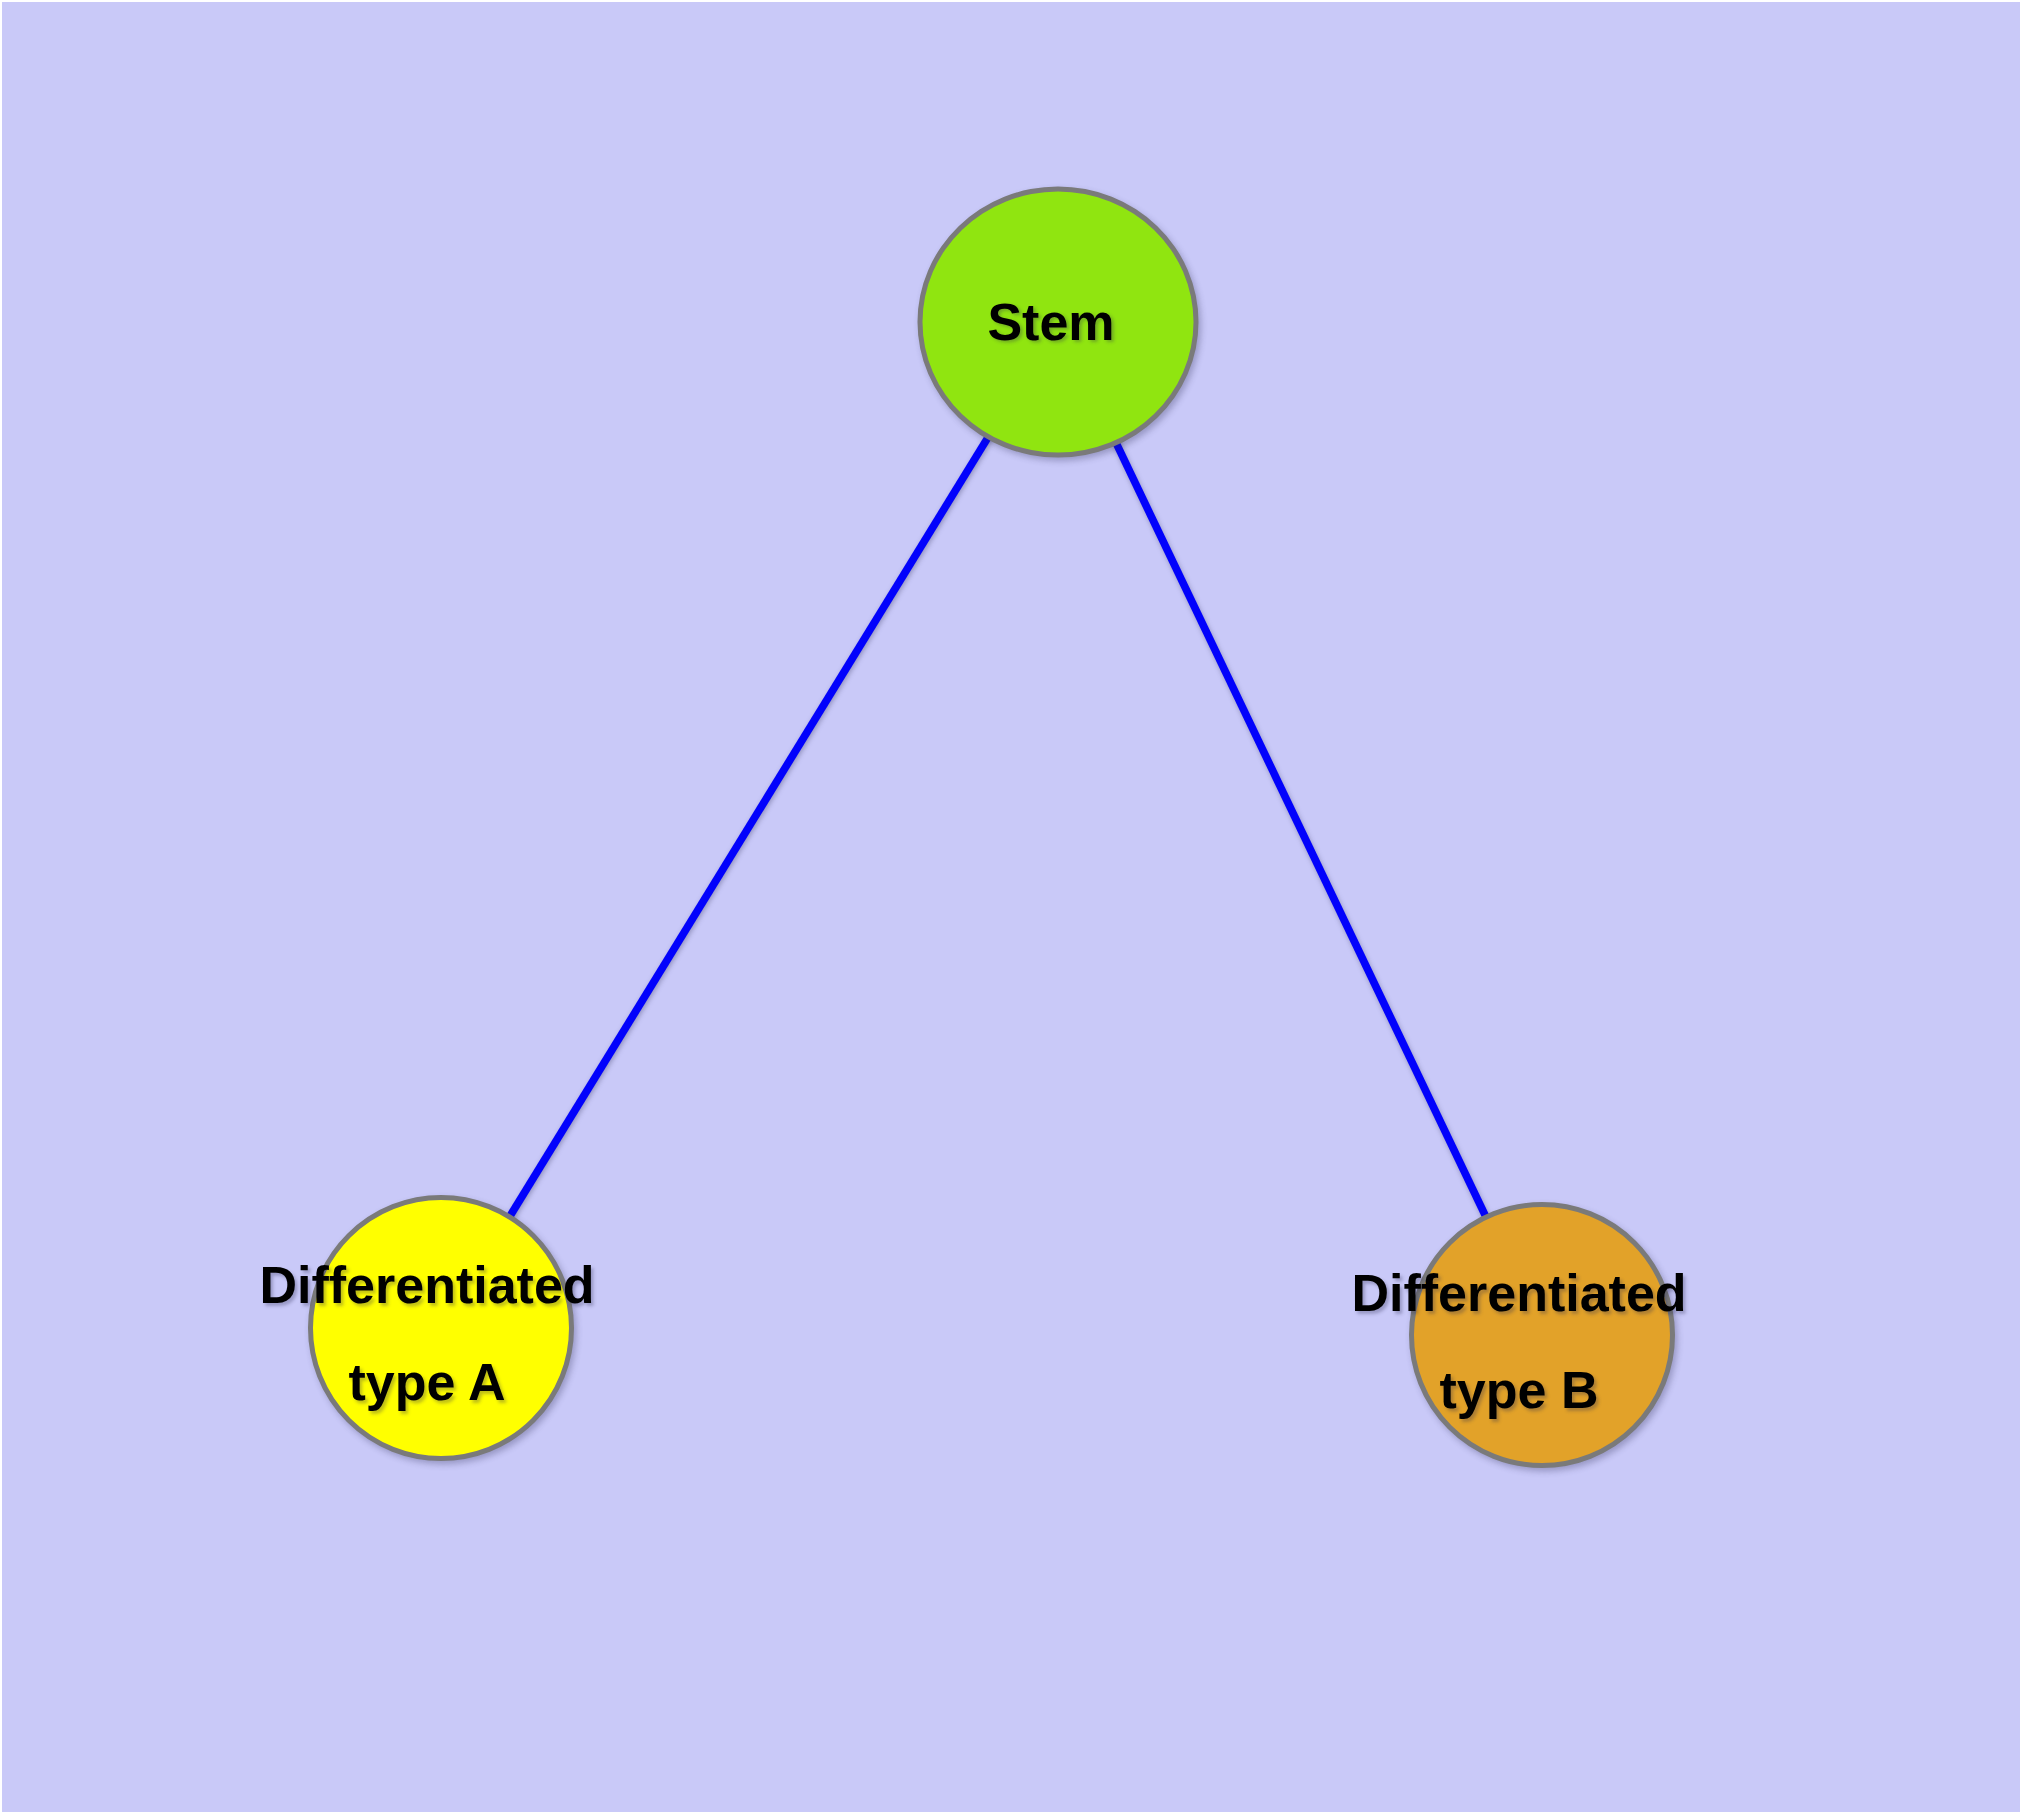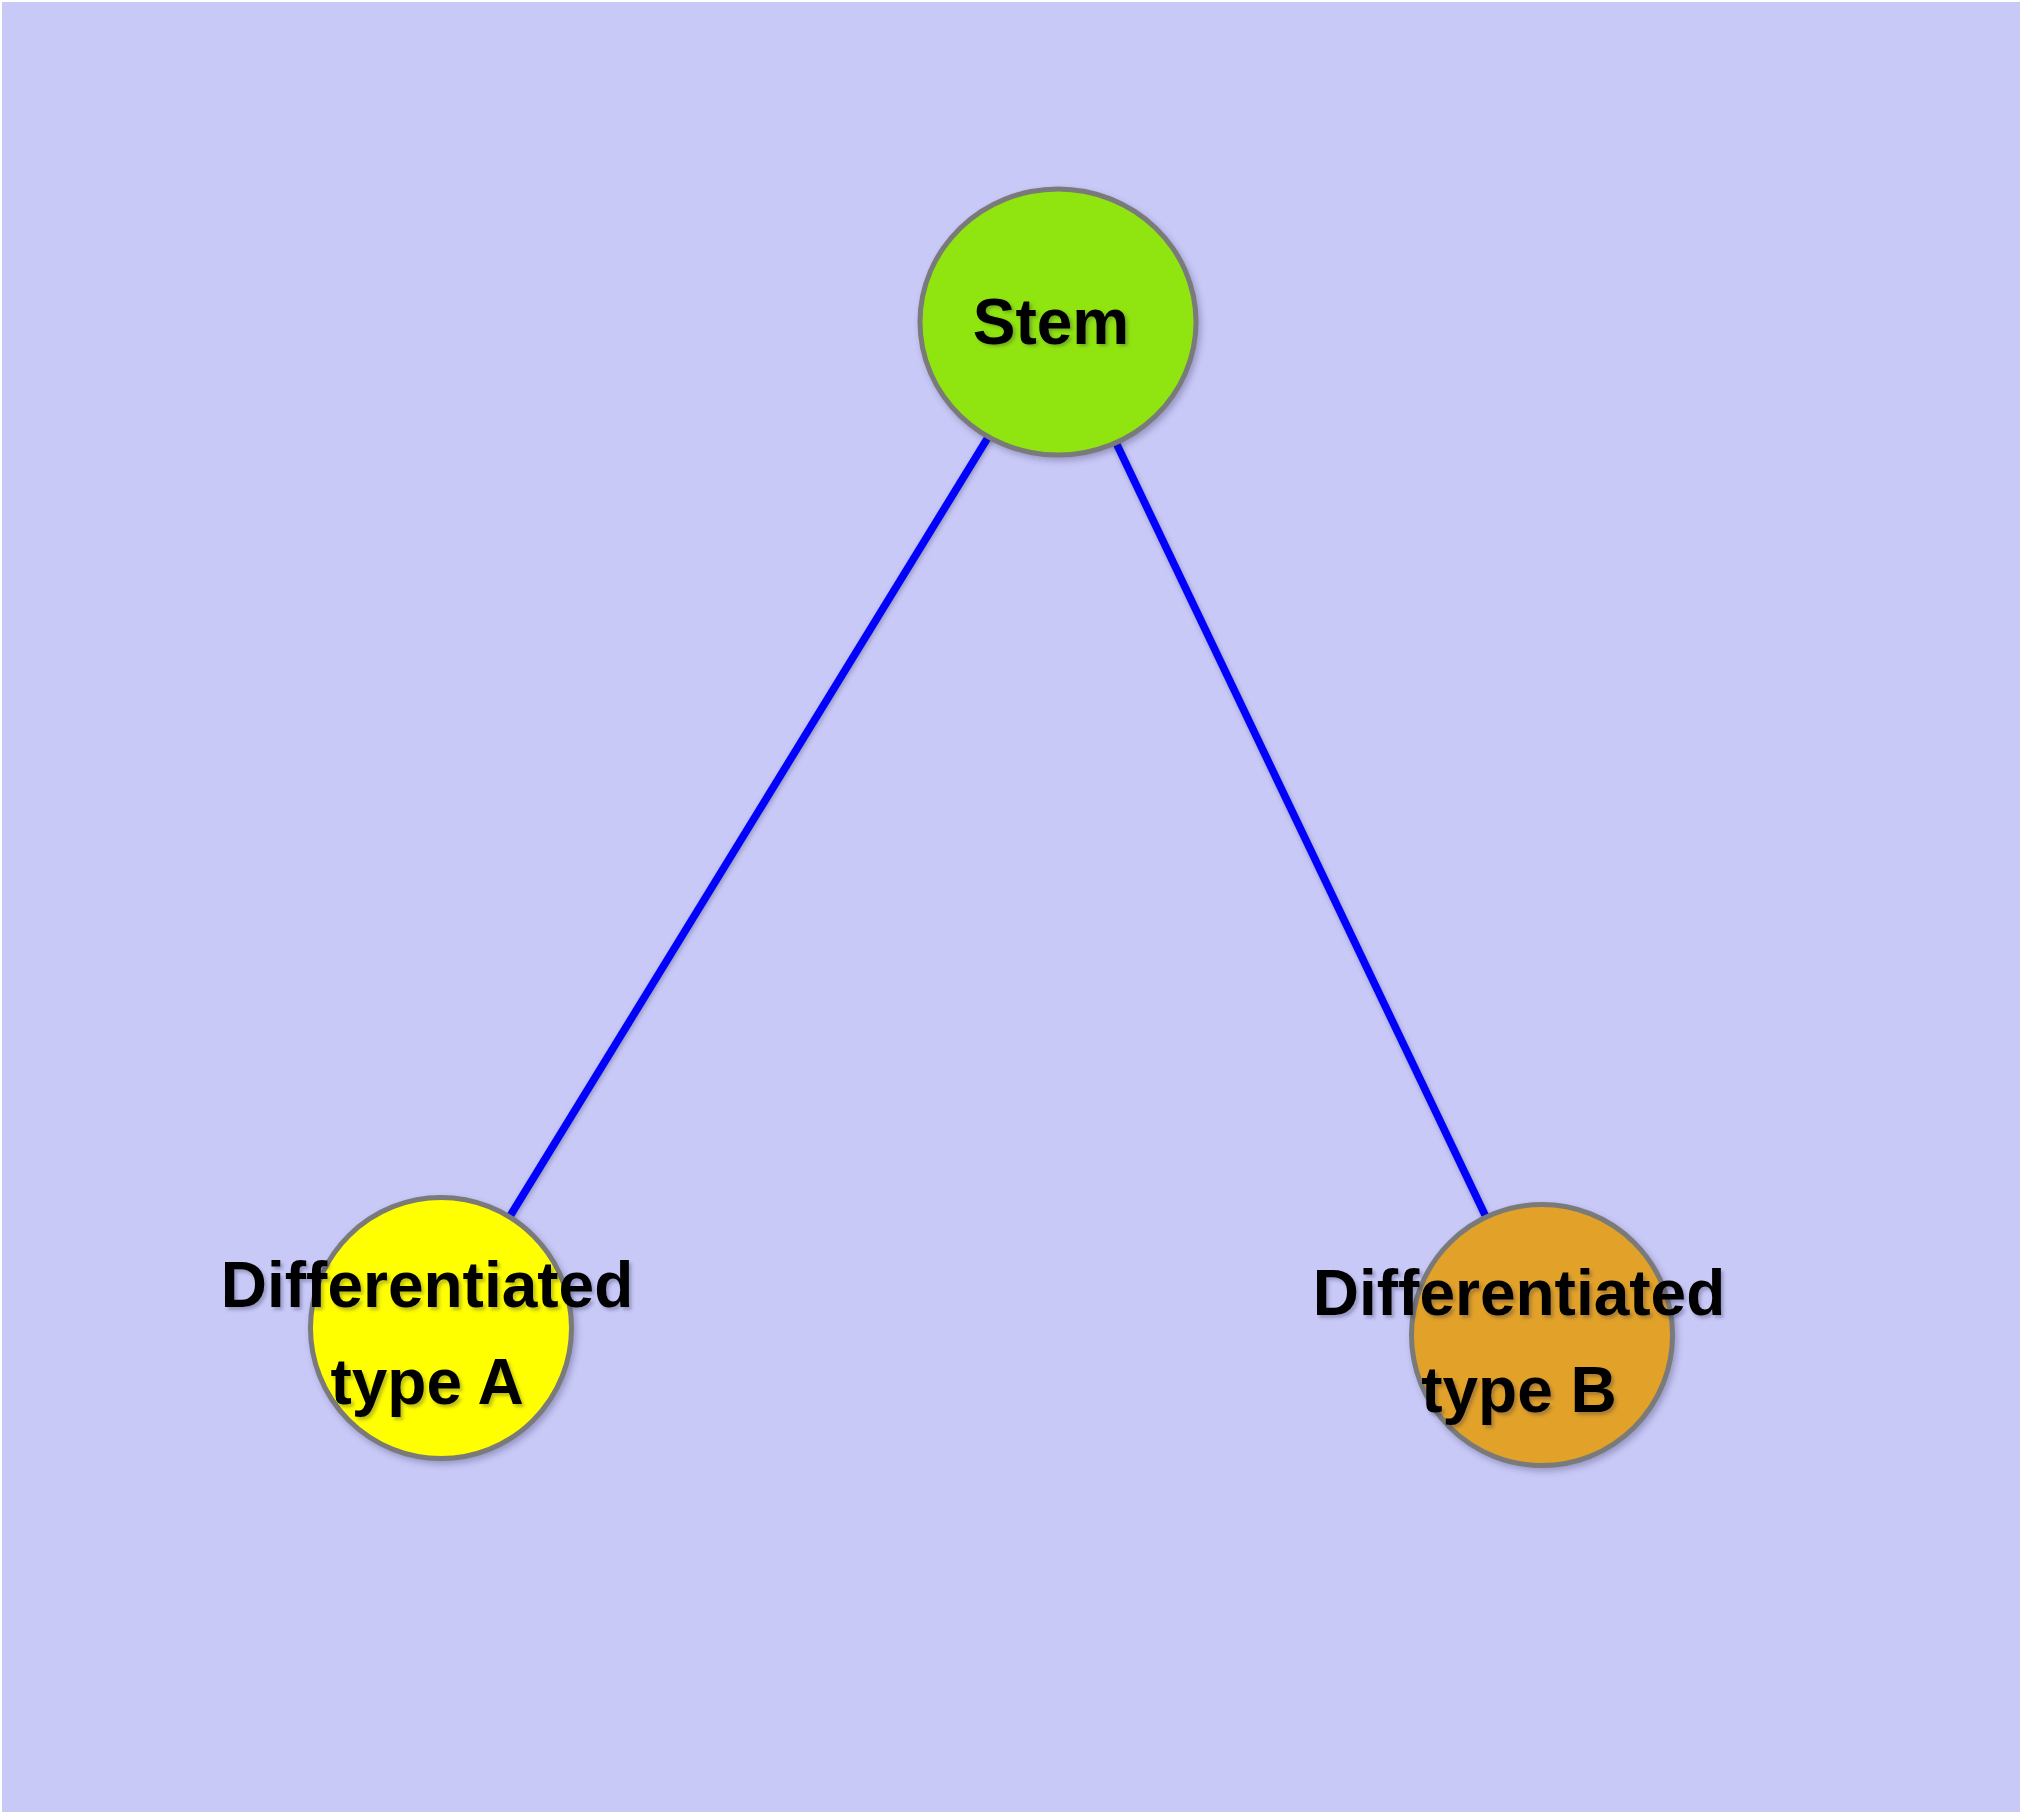--- a/index.html
+++ b/index.html
@@ -29,21 +29,21 @@
     border-radius: 50%;
     transform: translate(-50%, -50%);
     z-index: 2;
     box-shadow: 2.5px 3.4px 6.8px rgba(40,40,80,0.30);
   }
   .node-label {
     position: absolute;
     transform: translate(-50%, -50%);
     z-index: 3;
     font-weight: bold;
-    font-size: 64px;
+    font-size: 52px;
     line-height: 97px;
     letter-spacing: 0px;
     text-align: center;
     white-space: pre-line;
     width: max-content;
     text-shadow: 2.5px 2.5px 3.4px rgba(40,40,80,0.30);
   }
 </style>
 </head>
 <body>

